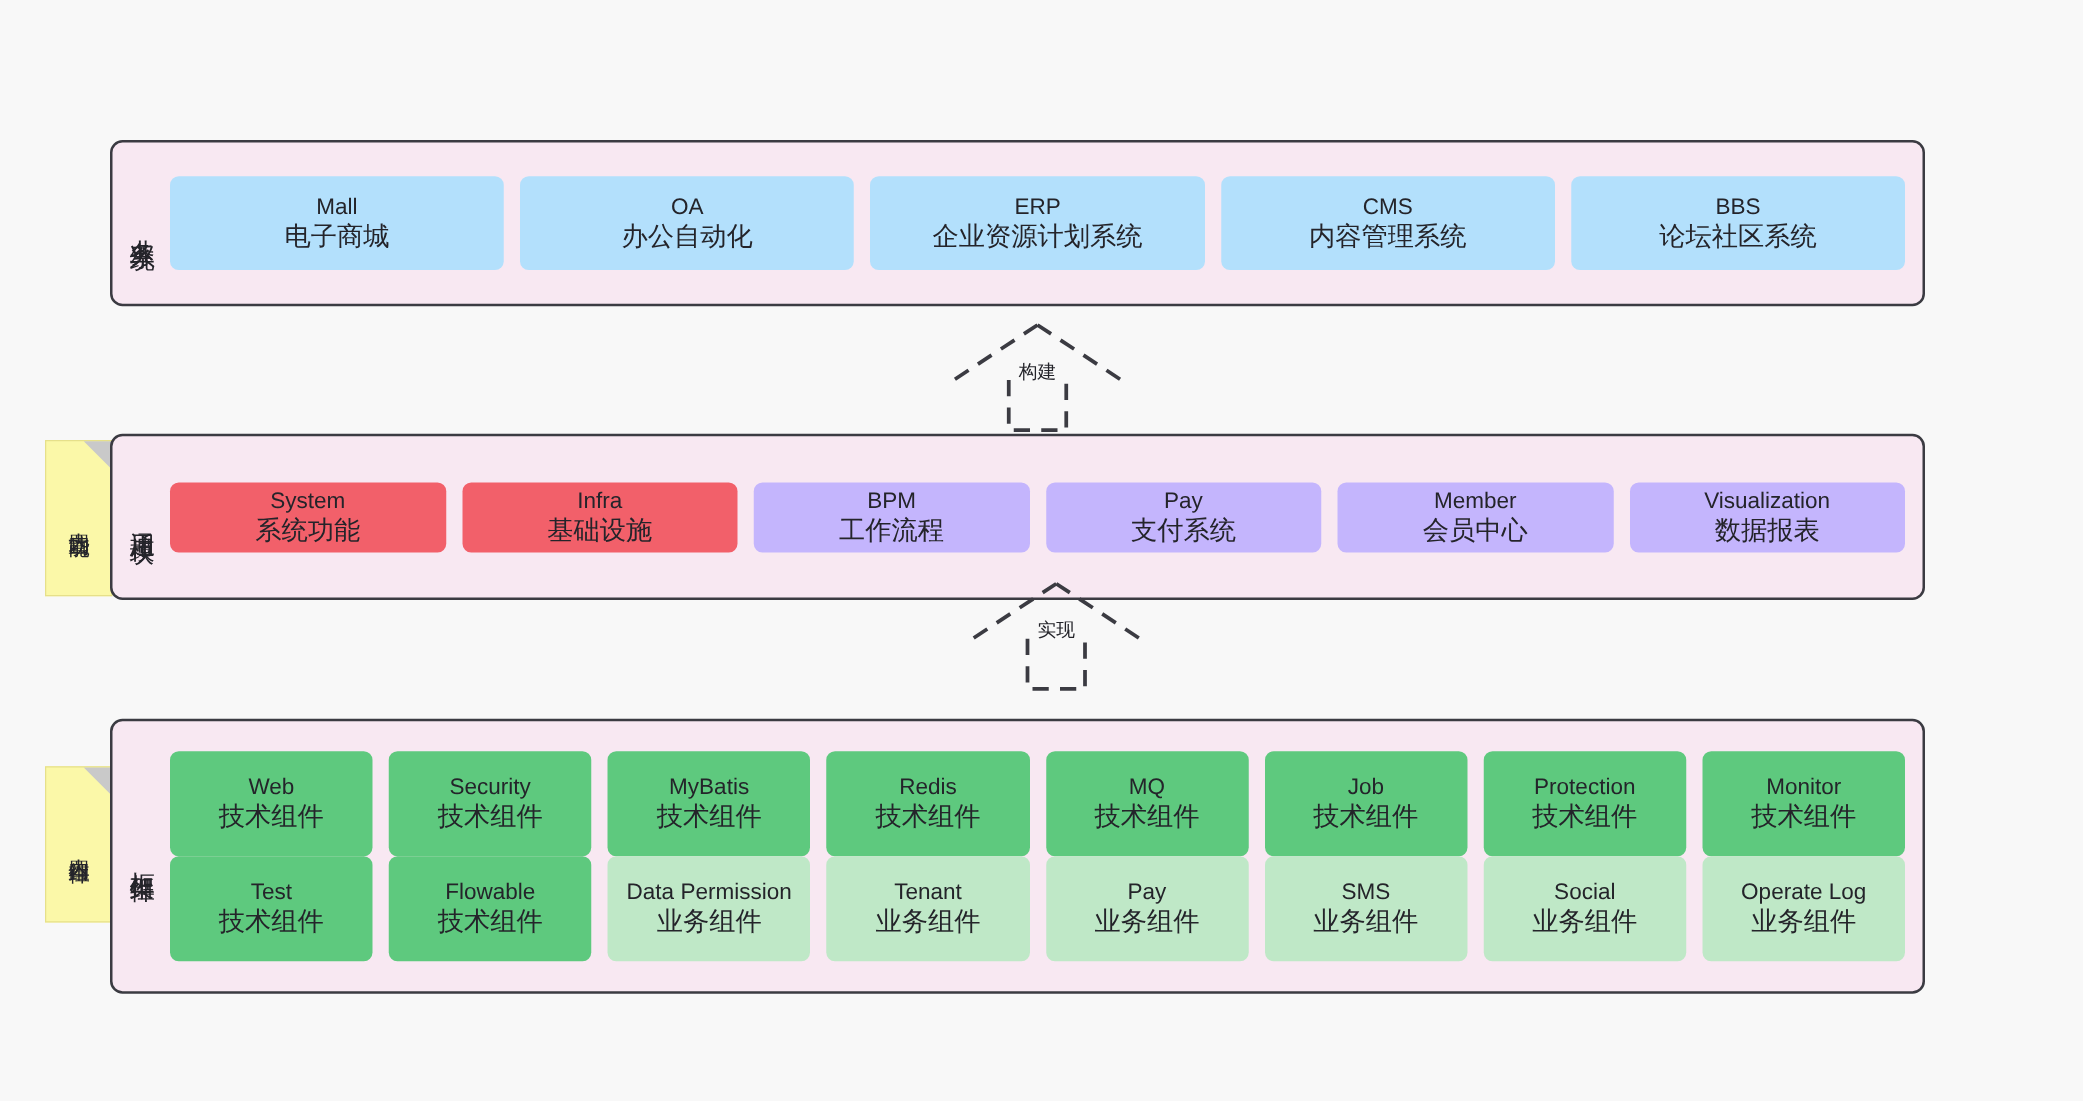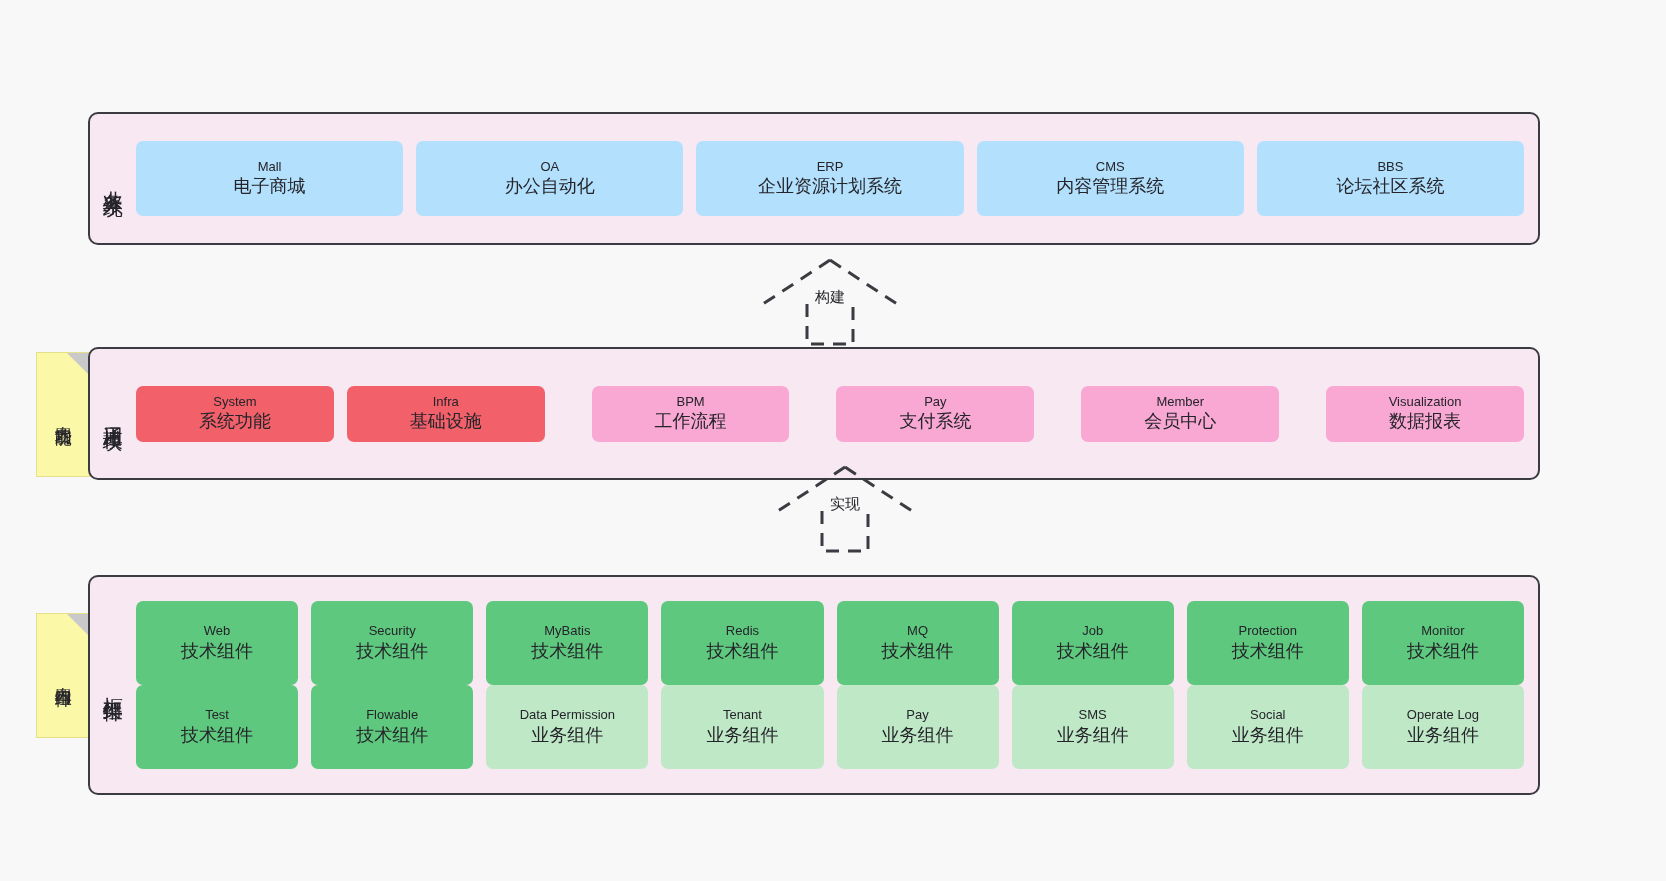--- a/index.html
+++ b/index.html
@@ -72,26 +72,26 @@
     border-radius: 7px;
     display: flex;
     flex-direction: column;
     align-items: center;
     justify-content: center;
     text-align: center;
     color: #24242a;
     line-height: 1.28;
     padding: 6px 4px;
   }
-  .node .en { font-size: 13px; }
-  .node .cn { font-size: 18px; }
+  .node .en { font-size: 18px; }
+  .node .cn { font-size: 21px; }
 
   .node.blue        { background: #b3e0fc; }
   .node.red         { background: #f2606a; }
-  .node.pink        { background: #f9a8d4; margin-left: 34px; }
+  .node.pink        { background: #c4b5fd; }
   .node.green-dark  { background: #5ec97e; }
   .node.green-light { background: #bfe8c7; }
 
   
   #layer-business  { left: 88px;  top: 112px; width: 1452px; height: 133px; }
   #layer-business .layer-body .node { height: 75px; }
 
   #layer-common    { left: 88px;  top: 347px; width: 1452px; height: 133px; }
   #layer-common .layer-body .node { height: 56px; }
 

